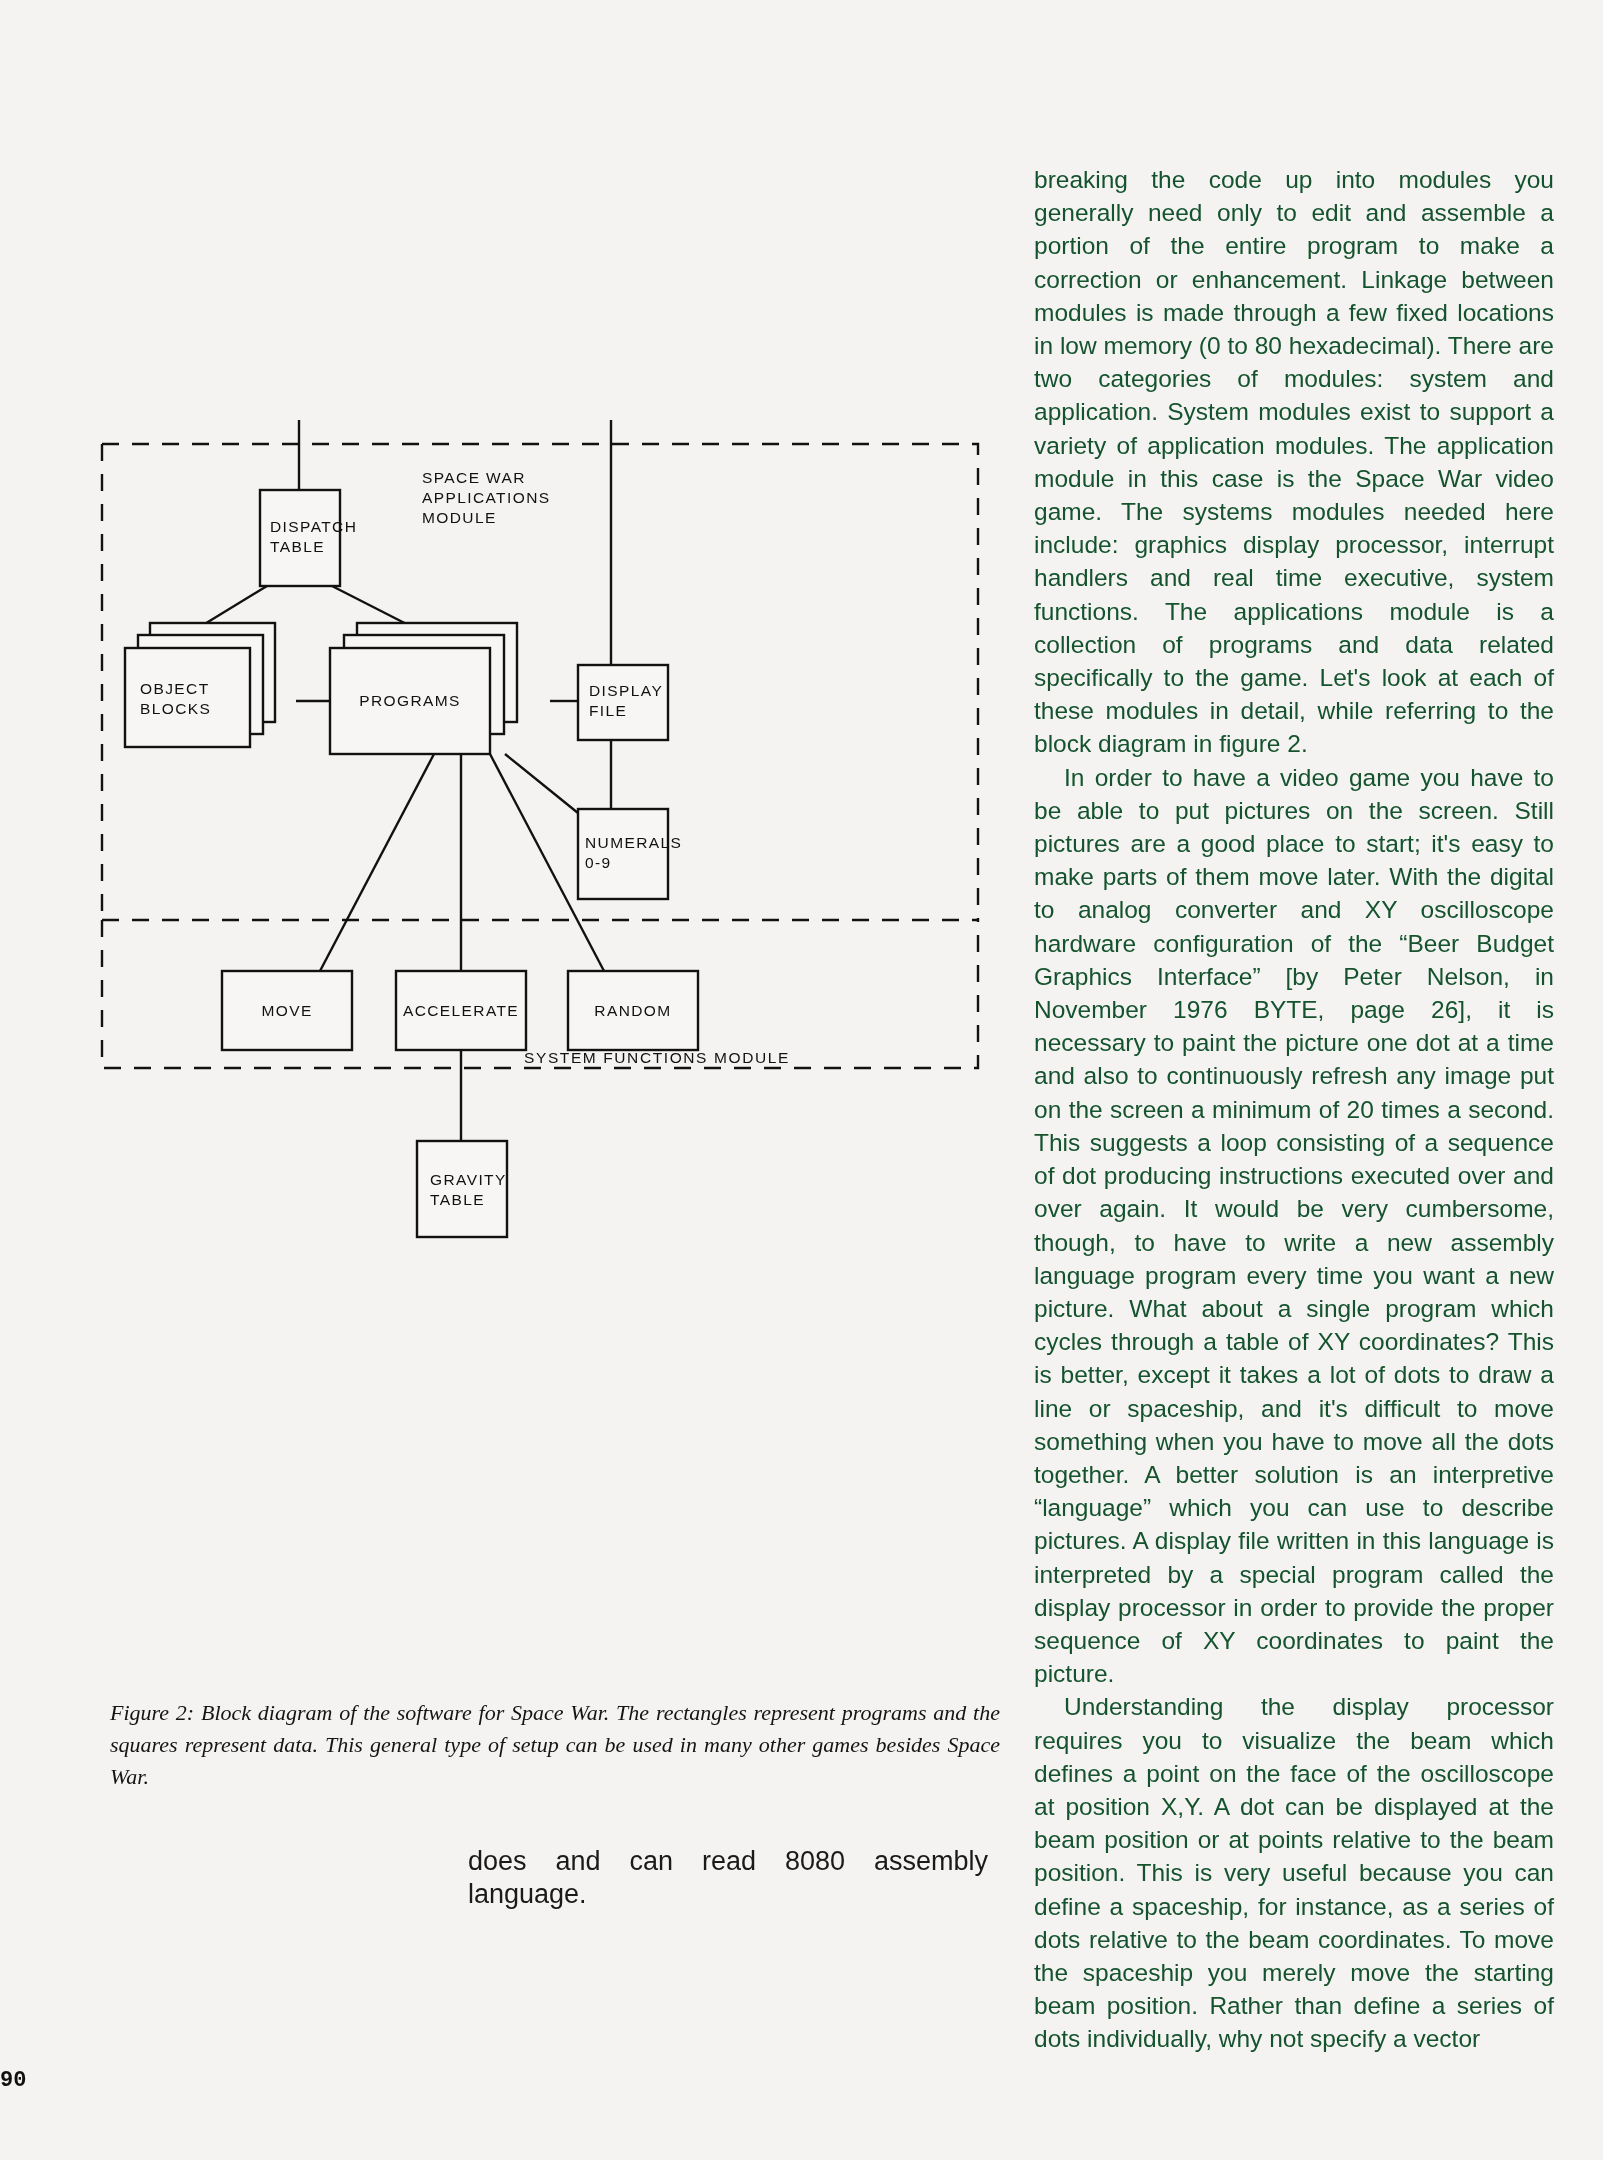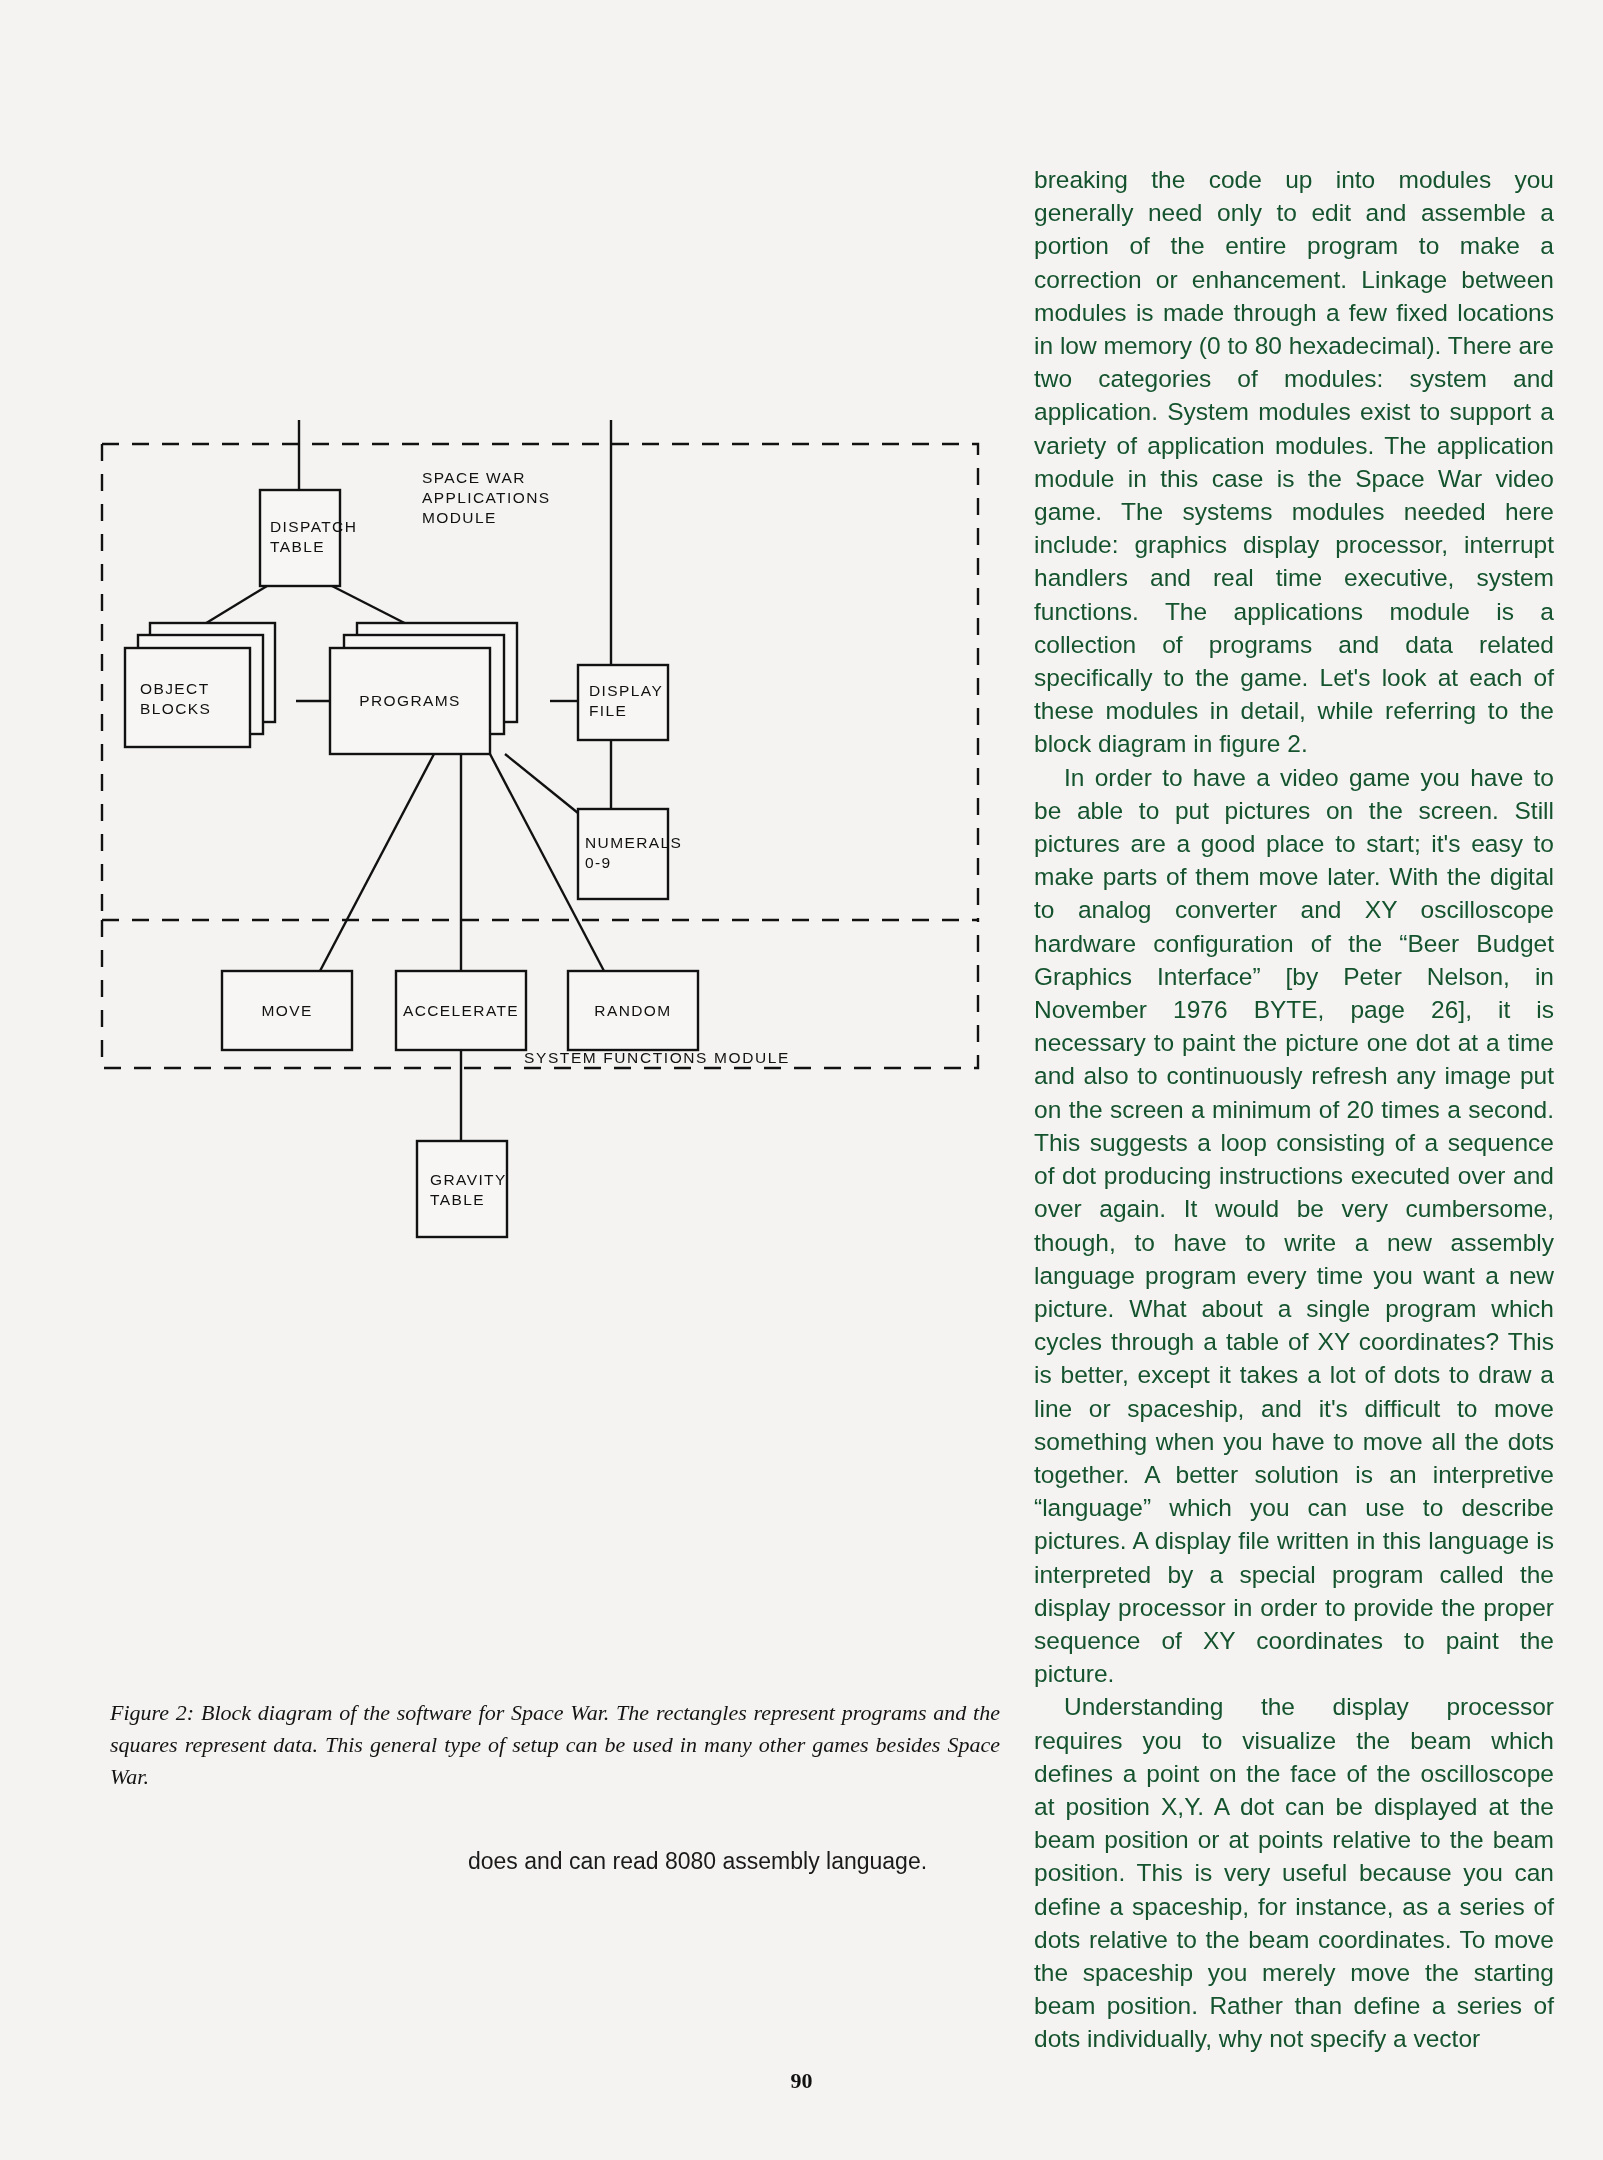--- a/index.html
+++ b/index.html
@@ -20,21 +20,21 @@
     font-family:"Liberation Sans", sans-serif;
     font-size:24.5px;
     line-height:33.2px;
     text-align:justify;
     color:#14532d;
   }
   .col-bottom-left{
     position:absolute;
     left:468px; top:1845px; width:520px;
     font-family:"Liberation Sans", sans-serif;
-    font-size:23px;
+    font-size:27px;
     line-height:33.2px;
     text-align:justify;
     color:#1a1a1a;
   }
   .para{margin:0 0 0 0;}
   .para.indent{text-indent:30px;}
   .subhead{
     font-family:"Liberation Sans", sans-serif;
     font-weight:bold;
     font-size:25px;
@@ -51,22 +51,21 @@
     font-size:22px;
     line-height:32px;
     text-align:justify;
     color:#141414;
   }
 
   
   .pageno{
     position:absolute;
     left:0; top:2068px; width:1603px;
-    text-align:center;
-    font-family:Liberation Serif, serif;
+    font-family:Liberation Mono, monospace;
     font-weight:bold;
     font-size:22px;
     color:#111;
   }
 
   
   .diagram{
     position:absolute;
     left:100px; top:420px;
     width:900px; height:1250px;

